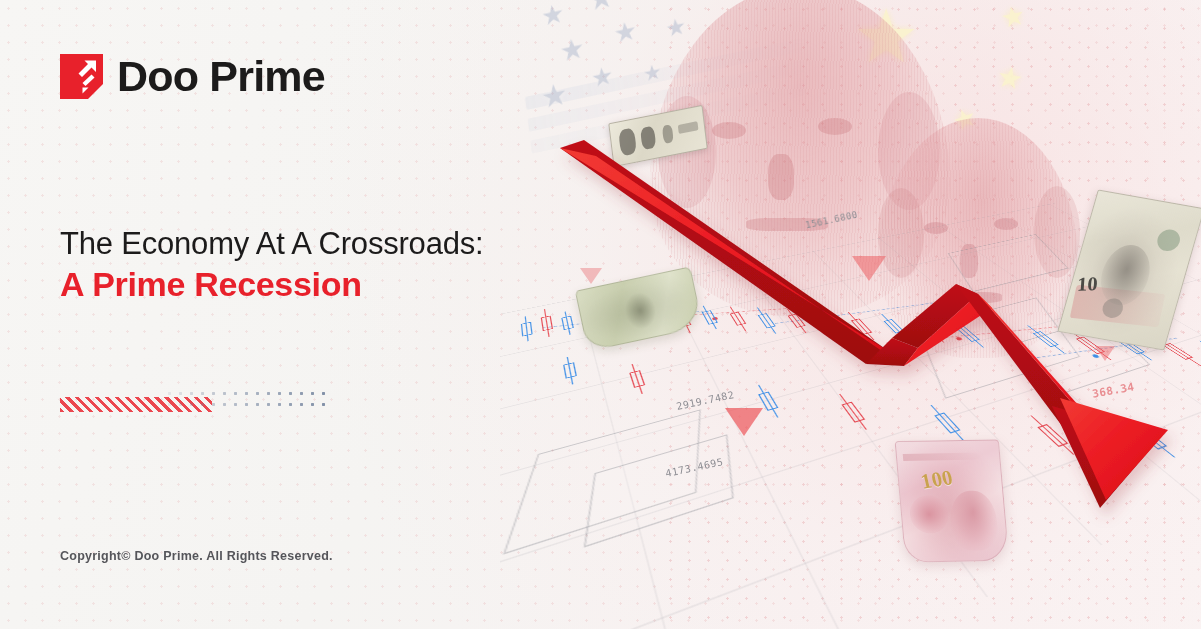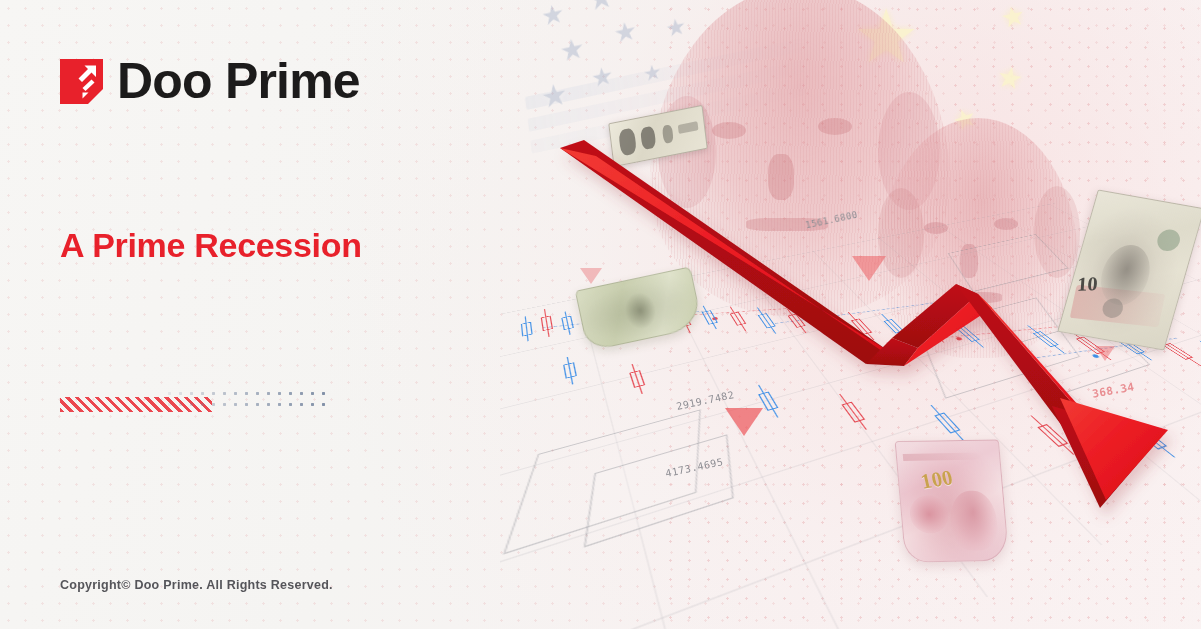--- a/index.html
+++ b/index.html
@@ -215,21 +215,21 @@
   .note.yuan .strip {
     position:absolute; left:6px; top:12px; width:78px; height:7px;
     background:linear-gradient(90deg, rgba(200,120,134,.35), transparent);
   }
 
   
   .content { position:absolute; left:60px; top:0; width:520px; height:629px; z-index:30; }
 
   .logo-row { position:absolute; top:52px; left:0; display:flex; align-items:center; gap:14px; }
   .logo-mark { position:relative; width:43px; height:45px; flex:0 0 auto; }
-  .logo-word { font-size:50px; font-weight:bold; color:#1c1b1b; letter-spacing:-.8px; white-space:nowrap; }
+  .logo-word { font-size:43px; font-weight:bold; color:#1c1b1b; letter-spacing:-.8px; white-space:nowrap; }
 
   .headline { position:absolute; top:224px; left:0; width:560px; }
   .headline .line1 {
     font-size:31px; color:#1c1b1b; letter-spacing:-.2px; line-height:1.26; font-weight:400;
   }
   .headline .line2, .headline .line3 {
     font-size:34px; font-weight:bold; color:#e8212b; letter-spacing:-.3px; line-height:1.26;
   }
 
   .divider { position:absolute; top:388px; left:0; width:268px; height:28px; }
@@ -241,21 +241,21 @@
   .divider .dots {
     position:absolute; left:104px; top:0; width:164px; height:25px;
     background-image:radial-gradient(#6b7d99 1.4px, transparent 1.5px);
     background-size:11px 11px;
     -webkit-mask-image:linear-gradient(90deg, rgba(0,0,0,.12) 0%, rgba(0,0,0,.55) 42%, #000 100%);
     mask-image:linear-gradient(90deg, rgba(0,0,0,.12) 0%, rgba(0,0,0,.55) 42%, #000 100%);
     opacity:.85;
   }
 
   .copyright {
-    position:absolute; top:578px; left:0;
+    position:absolute; top:549px; left:0;
     font-size:12.5px; font-weight:bold; color:#55555a; letter-spacing:.25px;
   }
 </style>
 </head>
 <body>
 
 <div id="banner">
 
   <div class="dot-texture"></div>
   <div class="dot-texture right"></div>
@@ -529,20 +529,21 @@
           <path d="M0 0 H43 V30 L28 45 H0 Z" fill="#e8212b"></path>
           <path d="M24.5 6.5 L36 6.5 L36 18 L31.5 13.5 L22 23 L18.5 19.5 L28 10 Z" fill="#ffffff"></path>
           <path d="M22.5 29 L31.5 20.5 L34.5 23.5 L25.5 32 Z" fill="#ffffff"></path>
           <path d="M22.5 33.5 L28.5 33.5 L22.5 39.5 Z" fill="#ffffff"></path>
         </svg>
       </span>
       <span class="logo-word">Doo Prime</span>
     </div>
 
     <div class="headline">
+      <div class="line1">The Economy At A Crossroads:</div>
       <div class="line3">A Prime Recession</div>
     </div>
 
     <div class="divider">
       <div class="stripes"></div>
       <div class="dots"></div>
     </div>
 
     <div class="copyright">Copyright© Doo Prime. All Rights Reserved.</div>
 

